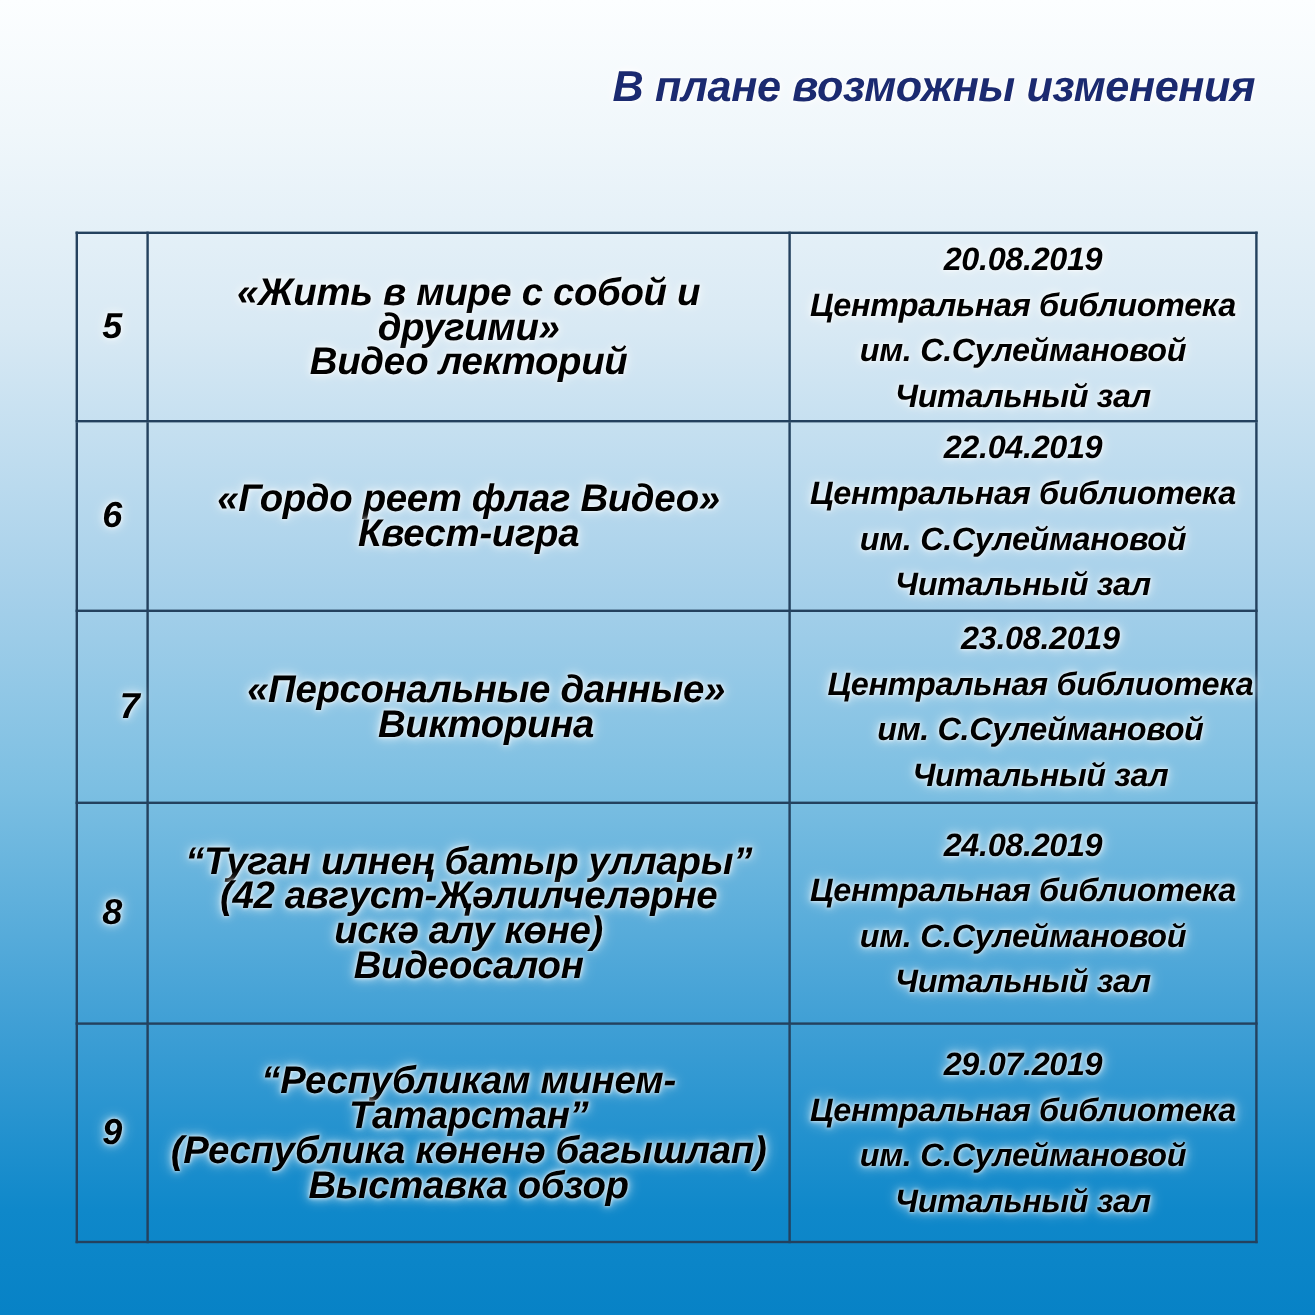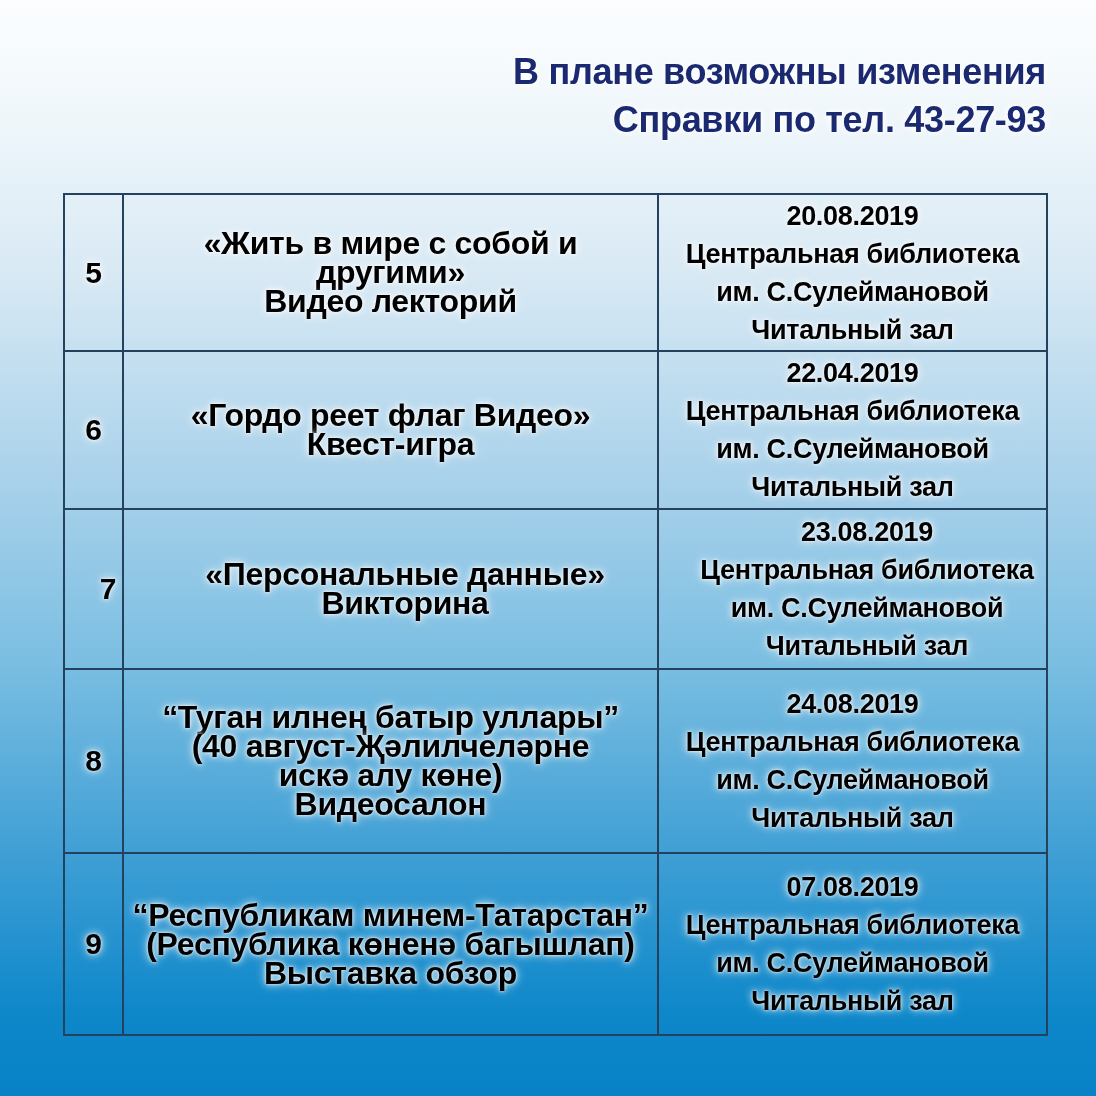--- a/index.html
+++ b/index.html
@@ -13,20 +13,21 @@
     width: 1096px; height: 1096px;
     background: linear-gradient(180deg,
       var(--bg-top, #fcfeff) 0%,
       #f0f7fb 10%,
       #d8e9f4 25%,
       #a6d0ea 45%,
       #7cbfe2 60%,
       #3f9fd5 78%,
       #0f88ca 92%,
       var(--bg-bottom, #0782c6) 100%);
+    font-style: italic;
   }
   .header {
     position: absolute;
     top: 48px; right: 50px;
     text-align: right;
     color: var(--header-text, #1b2a70);
     font-size: 36px;
     font-weight: bold;
     line-height: 48px;
     letter-spacing: -0.3px;
@@ -67,21 +68,20 @@
   col.c-event { width: 535px; }
   col.c-venue { width: 389px; }
 </style>
 </head>
 <body>
 
 <div class="poster">
 
   <div class="header">
     <div>В плане возможны изменения</div>
-    <div>Справки по тел. 43-27-93</div>
   </div>
 
   <table class="schedule">
     <colgroup>
       <col class="c-num">
         <col class="c-event">
         <col class="c-venue">
     </colgroup>
     <tbody>
       <tr class="r0">
@@ -107,34 +107,34 @@
         <td class="event">«Персональные данные»
 Викторина</td>
         <td class="venue">23.08.2019
 Центральная библиотека
 им. С.Сулеймановой
 Читальный зал</td>
       </tr>
       <tr class="r3">
         <td class="num">8</td>
         <td class="event">“Туган илнең батыр уллары”
-(40 август-Җәлилчеләрне
+(42 август-Җәлилчеләрне
 искә алу көне)
 Видеосалон</td>
         <td class="venue">24.08.2019
 Центральная библиотека
 им. С.Сулеймановой
 Читальный зал</td>
       </tr>
       <tr class="r4">
         <td class="num">9</td>
         <td class="event">“Республикам минем-Татарстан”
 (Республика көненә багышлап)
 Выставка обзор</td>
-        <td class="venue">07.08.2019
+        <td class="venue">29.07.2019
 Центральная библиотека
 им. С.Сулеймановой
 Читальный зал</td>
       </tr>
     </tbody>
   </table>
 
 </div>
 
 </body></html>

